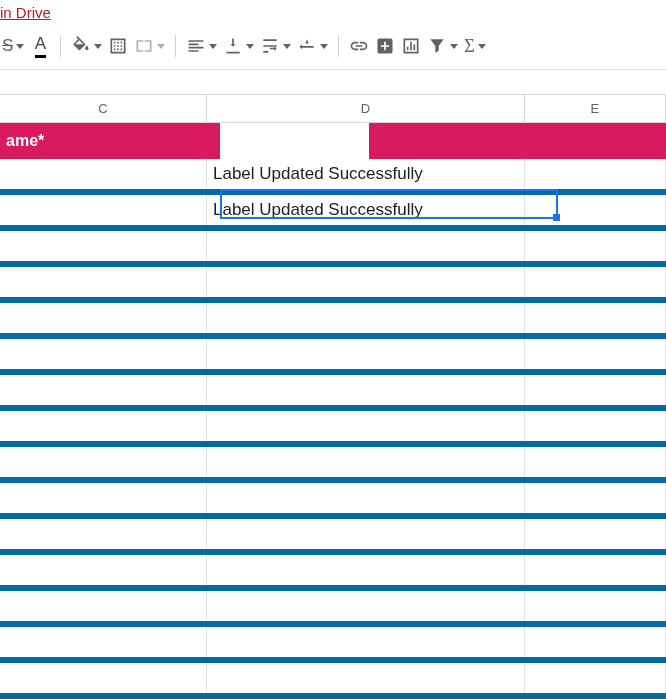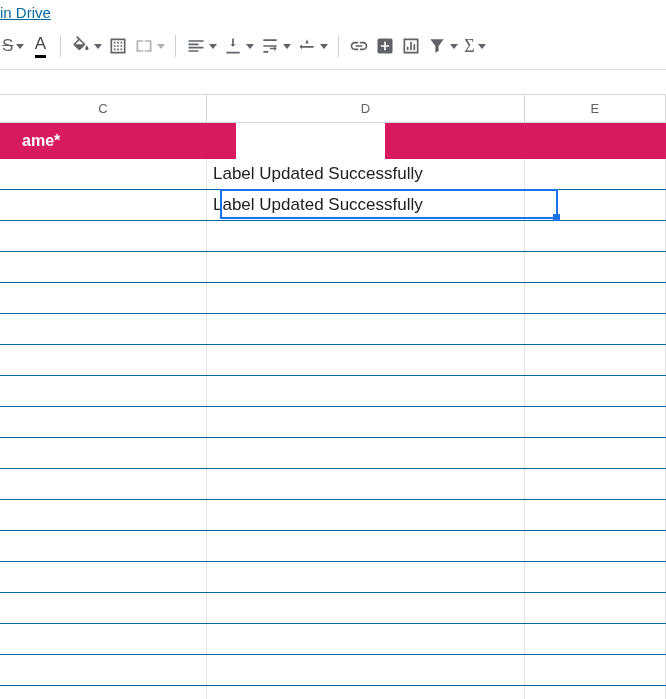--- a/index.html
+++ b/index.html
@@ -10,21 +10,21 @@
     body {
       font-family: Arial, sans-serif;
       background: #fff;
       overflow: hidden;
       width: 666px;
       height: 699px;
     }
     .top-link {
       padding: 4px 0 2px 0;
       font-size: 15px;
-      color: #0369a1;
+      color: #b91c1c;
       text-decoration: underline;
     }
     .toolbar {
       display: flex;
       align-items: center;
       padding: 10px 0;
       gap: 2px;
       border-bottom: 1px solid #e0e0e0;
     }
     .tb-btn {
@@ -65,32 +65,31 @@
       color: #5f6368;
       padding: 6px 0;
       border-right: 1px solid #d5d5d5;
     }
     .title-row {
       display: flex;
       background: #d81b60;
       color: #fff;
       font-weight: bold;
       font-size: 16px;
-      padding-left: 16px;
     }
     .title-cell {
       padding: 9px 6px;
       border-right: 1px solid #d81b60;
     }
     .data-rows {
       position: relative;
     }
     .data-row {
       display: flex;
-      border-bottom: 1px solid #0369a1;
+      border-bottom: 6px solid #0369a1;
     }
     .data-cell {
       padding: 5px 6px;
       font-size: 17px;
       color: #202124;
       border-right: 1px solid #e3e3e3;
       height: 30px;
       line-height: 20px;
     }
     .col-c { width: 220px; }

